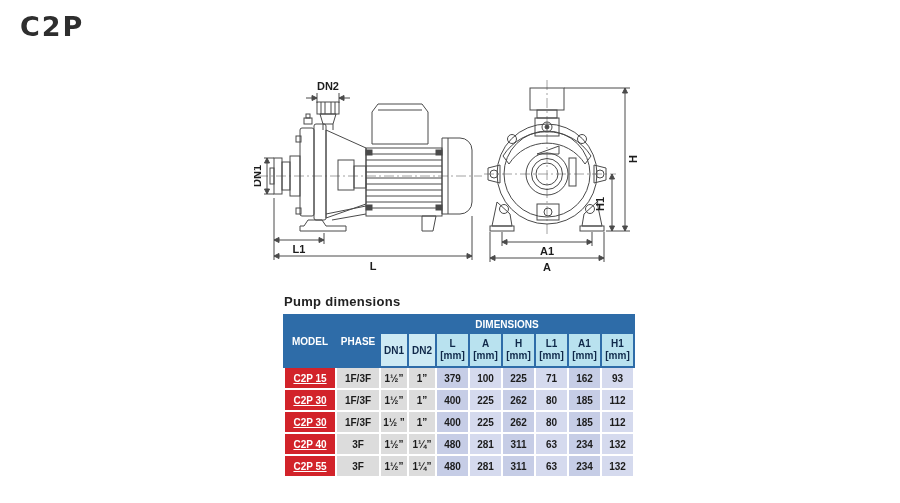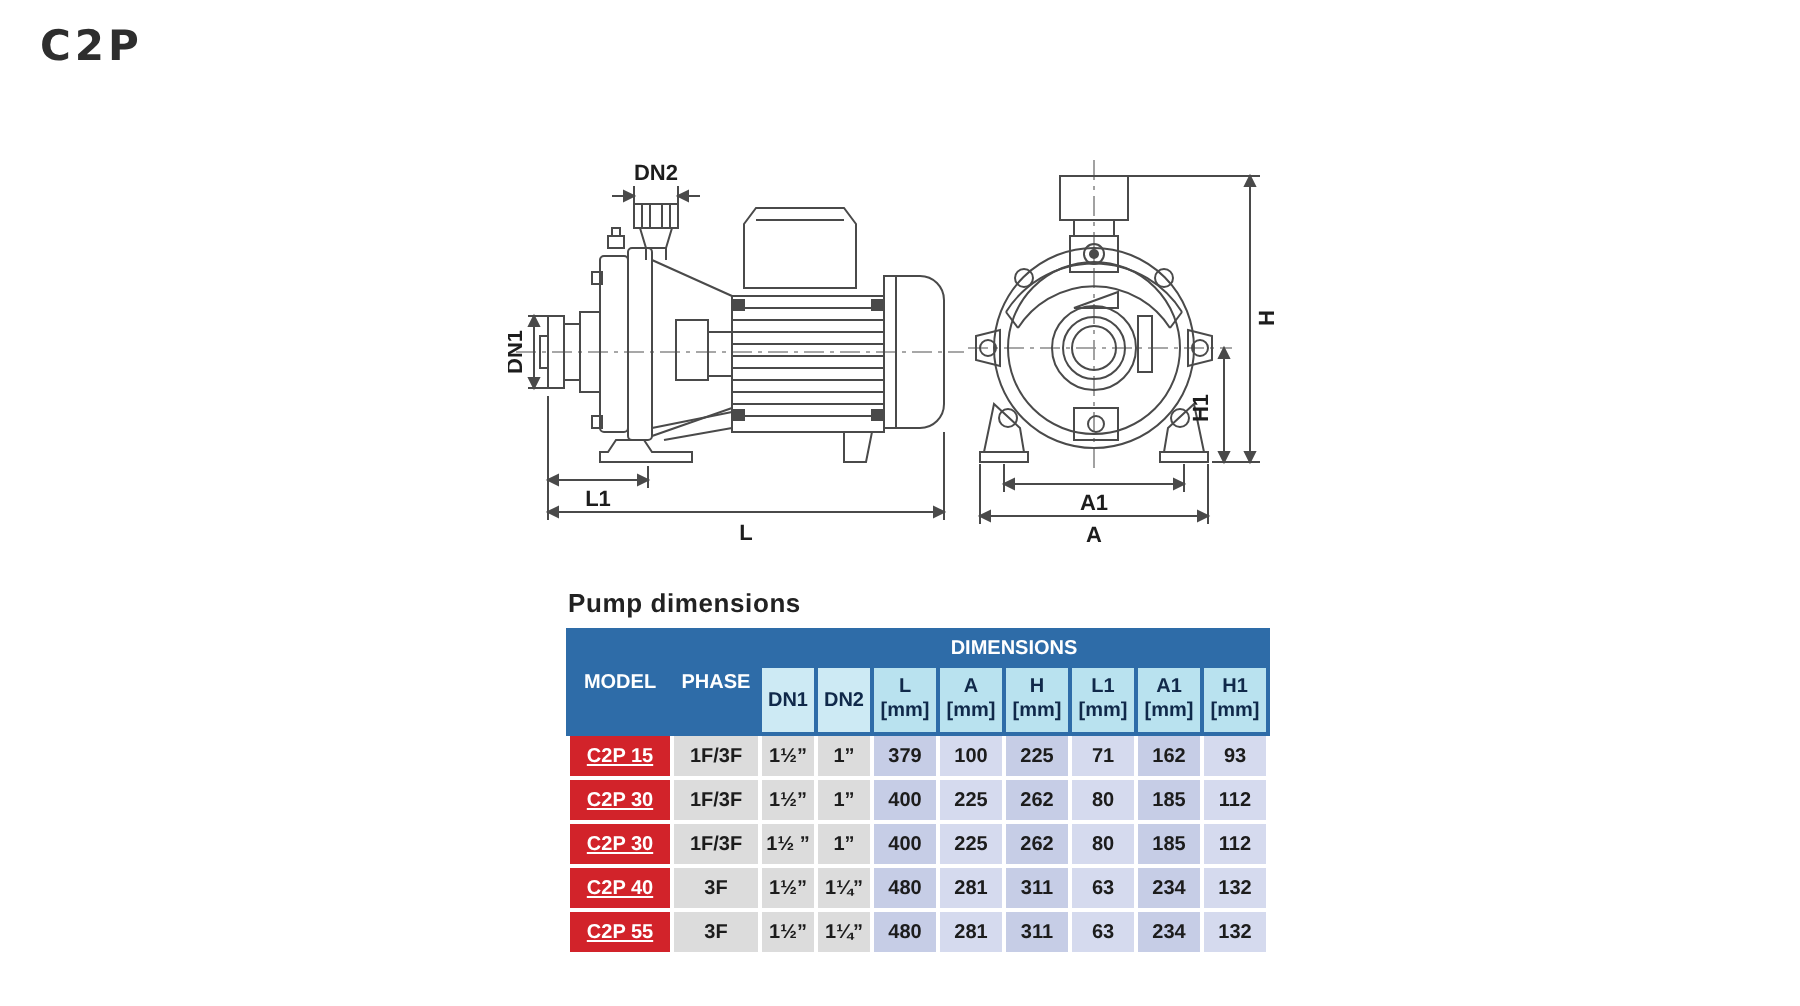--- a/index.html
+++ b/index.html
@@ -2,21 +2,21 @@
 <html><head>
 <meta charset="utf-8">
 <style>
   html,body { margin:0; padding:0; background:#ffffff; }
   .page {
     position:relative; width:900px; height:503px; background:#ffffff;
     font-family:"Liberation Sans", sans-serif; overflow:hidden; color:#2b2b2b;
   }
   .title-block { position:absolute; left:20px; top:10px; }
   .subtitle { font-size:13.5px; color:#3a3a3a; }
-  .model-title { font-size:21px; font-weight:bold; color:#2e2e2e; letter-spacing:2px; margin-top:1px; font-family:"DejaVu Sans","Liberation Sans",sans-serif; }
+  .model-title { font-size:27px; font-weight:bold; color:#2e2e2e; letter-spacing:2px; margin-top:1px; font-family:"DejaVu Sans","Liberation Sans",sans-serif; }
 
   svg.drawing { position:absolute; left:254px; top:74px; }
   svg.drawing text { font-family:"Liberation Sans",sans-serif; font-size:11px; font-weight:bold; fill:#1d1d1d; }
 
   .pump-section { position:absolute; left:283px; top:277px; }
   .table-caption { font-size:13px; font-weight:bold; color:#222222; letter-spacing:.3px; margin:17px 0 5px 1px; }
 
   table.dim-table {
     border-collapse:separate; border-spacing:2px;
     background:linear-gradient(to bottom,#2e6ca8 0,#2e6ca8 54px,#ffffff 54px);

